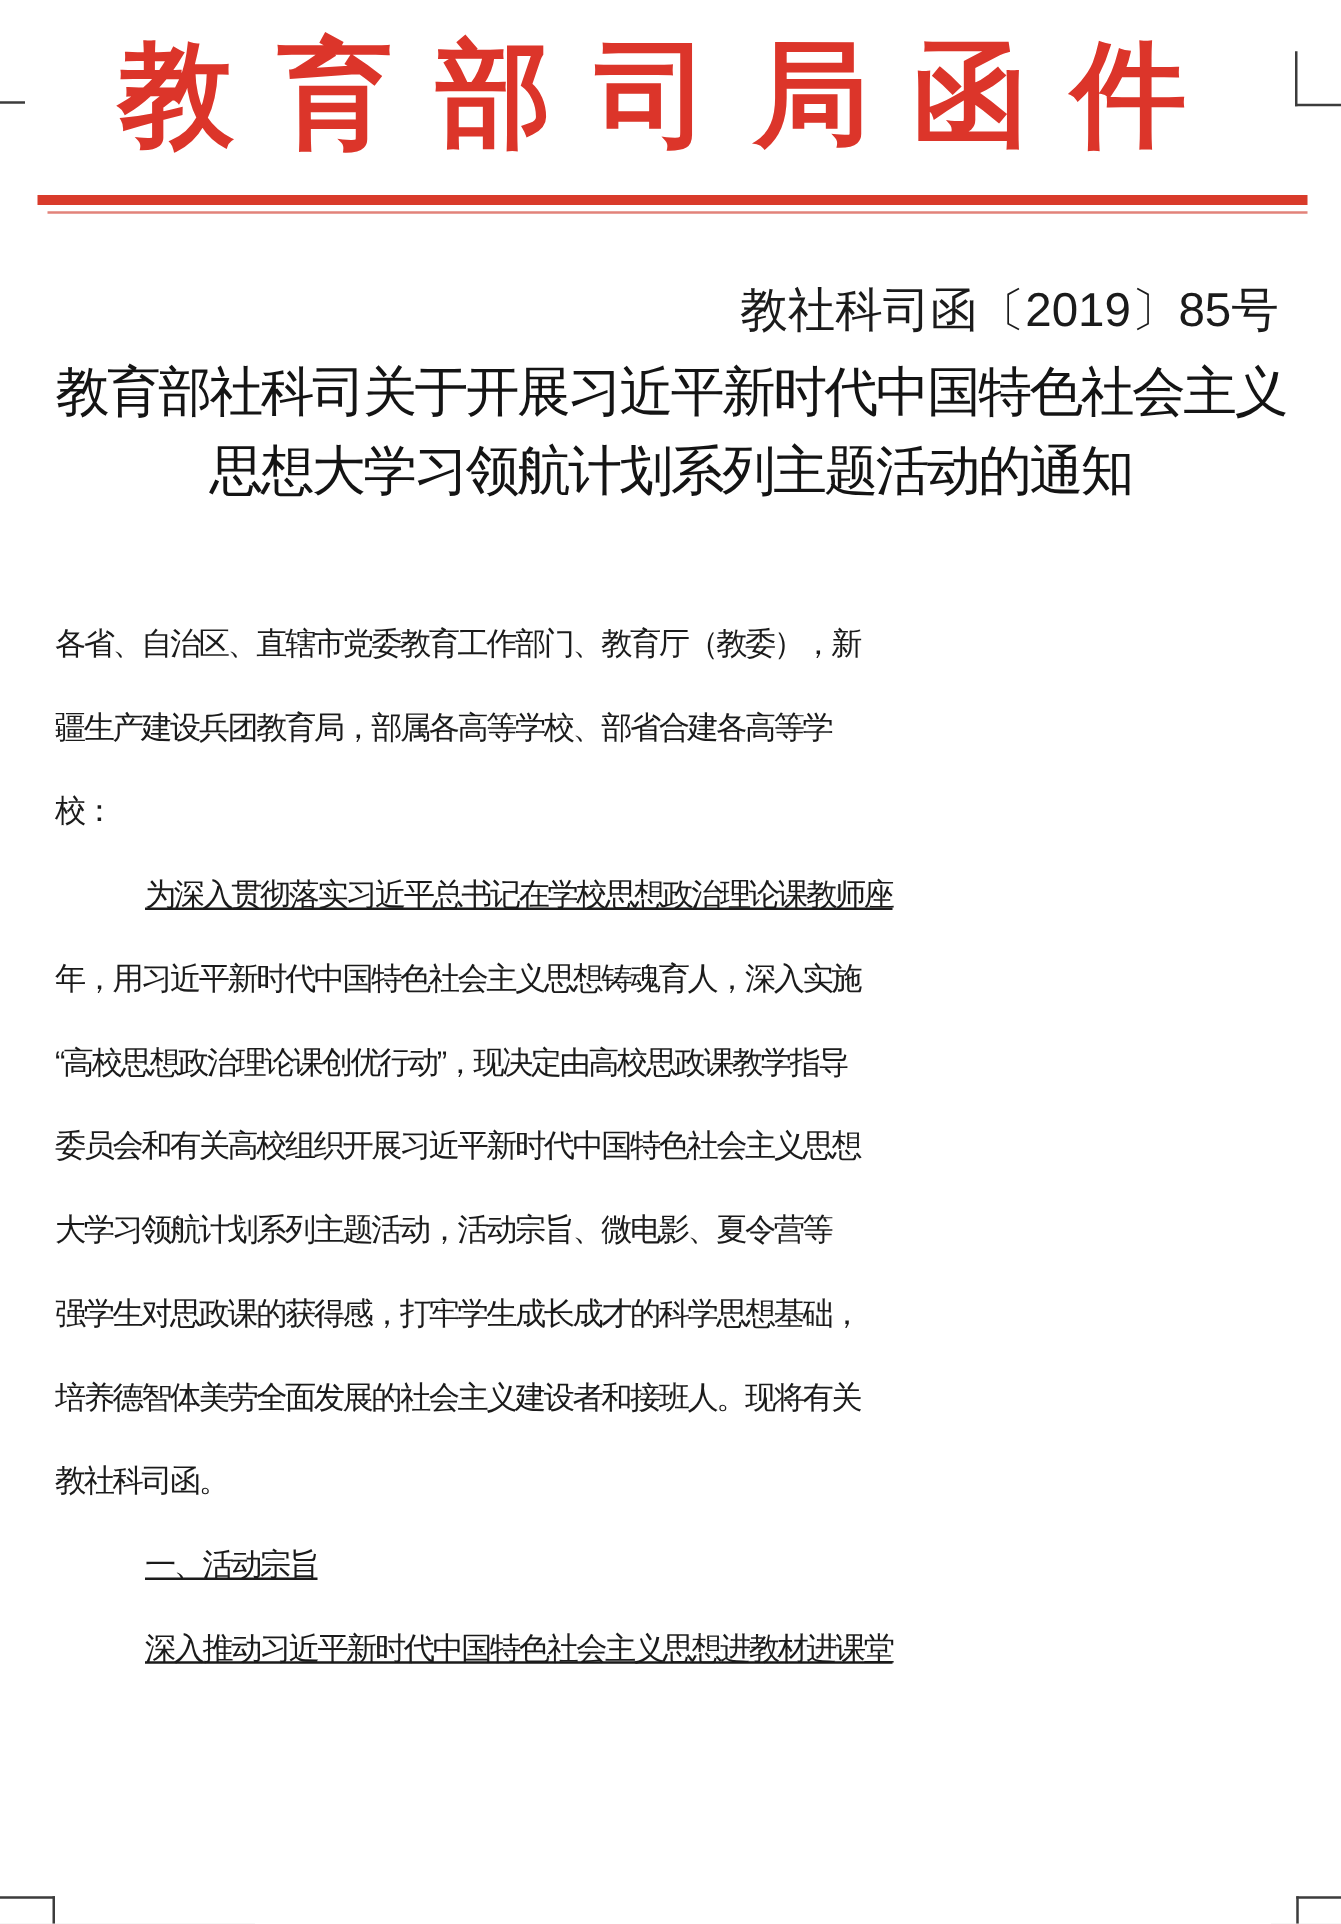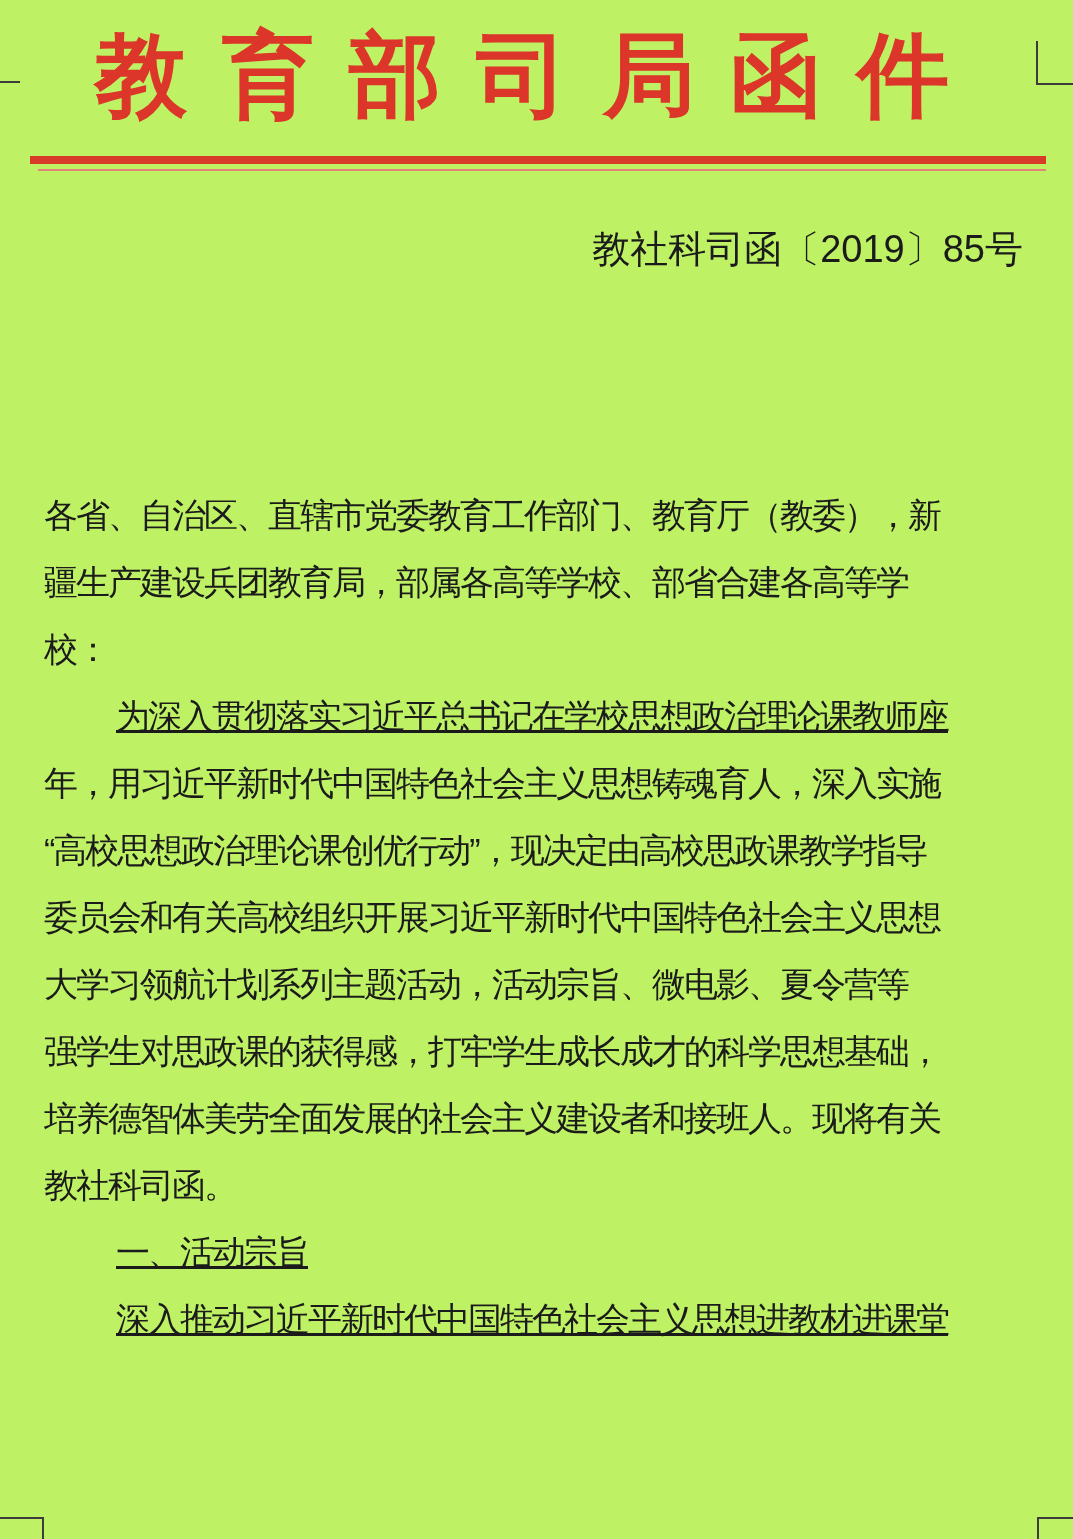--- a/index.html
+++ b/index.html
@@ -5,21 +5,21 @@
   html, body {
     margin: 0;
     padding: 0;
     background: #e9e9e9;
     font-family: "Liberation Sans", sans-serif;
   }
   .page {
     position: relative;
     width: 1073px;
     height: 1539px;
-    background: #bef264;
+    background: #ffffff;
     overflow: hidden;
     color: #1b1b1b;
   }
 
   
   .letterhead {
     position: absolute;
     top: 22px;
     left: 95px;
     font-family: "Liberation Serif", serif;
@@ -71,21 +71,21 @@
     letter-spacing: -2px;
     color: #141414;
   }
 
   
   .body-text {
     position: absolute;
     top: 482px;
     left: 44px;
     width: 994px;
-    font-size: 34px;
+    font-size: 25px;
     line-height: 67px;
     letter-spacing: -2px;
     color: #1b1b1b;
   }
   .body-line { white-space: nowrap; }
   .indent { text-indent: 72px; text-decoration: underline; }
 
   
   .mark { position: absolute; }
   .mark-top-left {
@@ -121,20 +121,24 @@
   <div class="mark mark-top-right"></div>
   <div class="mark mark-bottom-left"></div>
   <div class="mark mark-bottom-right"></div>
 
   <div class="letterhead">教育部司局函件</div>
   <div class="rule-thick"></div>
   <div class="rule-thin"></div>
 
   <div class="doc-number">教社科司函〔2019〕85号</div>
 
+  <div class="doc-title">
+    <div>教育部社科司关于开展习近平新时代中国特色社会主义</div>
+    <div>思想大学习领航计划系列主题活动的通知</div>
+  </div>
 
   <div class="body-text">
     <div class="body-line">各省、自治区、直辖市党委教育工作部门、教育厅（教委），新</div>
     <div class="body-line">疆生产建设兵团教育局，部属各高等学校、部省合建各高等学</div>
     <div class="body-line">校：</div>
     <div class="body-line indent">为深入贯彻落实习近平总书记在学校思想政治理论课教师座</div>
     <div class="body-line">年，用习近平新时代中国特色社会主义思想铸魂育人，深入实施</div>
     <div class="body-line">“高校思想政治理论课创优行动”，现决定由高校思政课教学指导</div>
     <div class="body-line">委员会和有关高校组织开展习近平新时代中国特色社会主义思想</div>
     <div class="body-line">大学习领航计划系列主题活动，活动宗旨、微电影、夏令营等</div>

